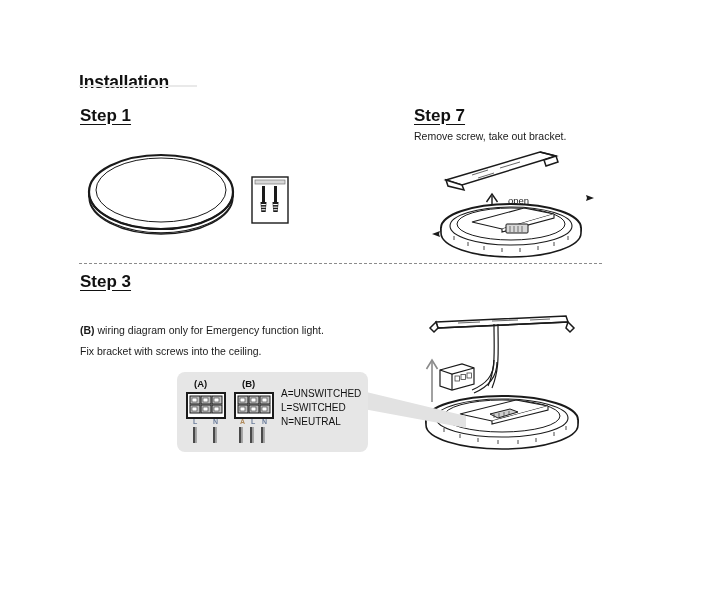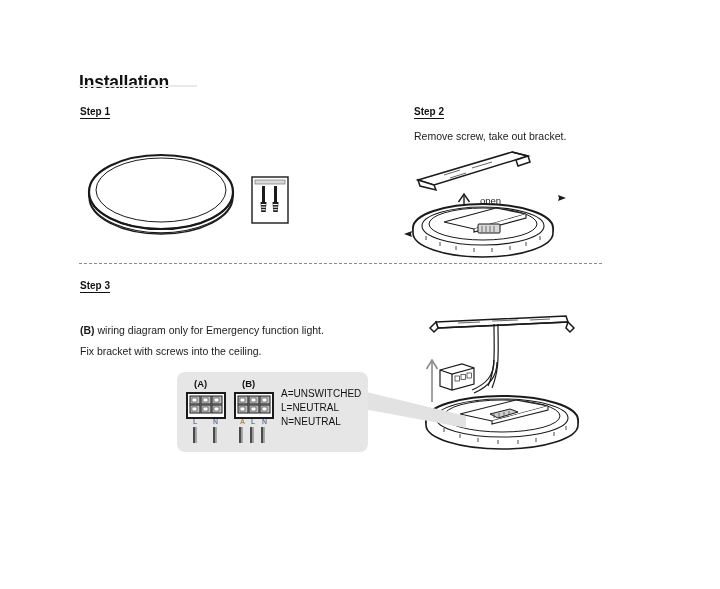--- a/index.html
+++ b/index.html
@@ -30,57 +30,57 @@
   #title-rule {
     position: absolute;
     left: 79px; top: 85px;
     width: 118px; height: 2px;
     background: #e9e9e9;
   }
 
   
   .step-head {
     position: absolute;
-    font-size: 10px;
+    font-size: 17px;
     font-weight: bold;
     color: #111;
     text-decoration: underline;
     text-underline-offset: 3px;
     text-align: right;
   }
   .body-text {
     position: absolute;
     font-size: 10.5px;
     color: #1a1a1a;
     white-space: nowrap;
   }
   .body-text b { font-weight: bold; }
 
   #step1-head { left: 80px; top: 106px; }
   #step1-text { left: 80px; top: 130px; }
   #step2-head { left: 414px; top: 106px; }
   #step2-text { left: 414px; top: 130px; }
-  #step3-head { left: 80px; top: 280px; }
+  #step3-head { left: 80px; top: 272px; }
   #step3-a { left: 80px; top: 310px; }
   #step3-b { left: 80px; top: 324px; }
   #step3-fix { left: 80px; top: 345px; }
 
   
   #divider {
     position: absolute;
     left: 79px; top: 263px;
     width: 523px; height: 0;
     border-top: 1.4px dashed #8c8c8c;
   }
 
   
   .illus { position: absolute; }
   #lamp-illustration      { left: 86px;  top: 152px; }
   #accessory-illustration { left: 251px; top: 176px; }
-  #step2-illustration     { left: 400px; top: 142px; }
+  #step2-illustration     { left: 428px; top: 142px; }
   #step3-illustration     { left: 414px; top: 302px; }
 
   
   #wiring-callout {
     position: absolute;
     left: 177px; top: 372px;
     width: 191px; height: 80px;
     background: #e6e6e6;
     border-radius: 8px;
   }
@@ -154,21 +154,21 @@
         <rect x="10.5" y="33.2" width="4" height="1.1" fill="#ffffff"></rect>
         <rect x="23" y="10" width="3" height="16"></rect>
         <path d="M21.5,26 h6 l-0.8,10 h-4.4 z"></path>
         <rect x="22.2" y="28" width="4.6" height="1.1" fill="#ffffff"></rect>
         <rect x="22.3" y="30.6" width="4.4" height="1.1" fill="#ffffff"></rect>
         <rect x="22.5" y="33.2" width="4" height="1.1" fill="#ffffff"></rect>
       </g>
     </svg>
   </div>
 
-  <div class="step-head" id="step2-head">Step 2</div>
+  <div class="step-head" id="step2-head">Step 7</div>
   <div class="body-text" id="step2-text">Remove screw, take out bracket.</div>
 
   <div class="illus" id="step2-illustration">
     <svg width="175" height="110" viewBox="0 0 175 110">
 
       <g stroke="#1a1a1a" stroke-width="1.5" fill="#ffffff">
         <path d="M18,38 L112,10 L128,14 L34,43 Z"></path>
         <path d="M18,38 L20,44 L36,48 L34,43 Z"></path>
         <path d="M128,14 L130,20 L118,24 L116,18 Z"></path>
         <path d="M112,10 L128,14"></path>
@@ -371,16 +371,16 @@
       <rect x="5" y="0" width="2.4" height="16" fill="#4a4a4a"></rect>
       <rect x="7.4" y="0" width="1.4" height="16" fill="#9a9a9a"></rect>
       <rect x="16" y="0" width="2.4" height="16" fill="#4a4a4a"></rect>
       <rect x="18.4" y="0" width="1.4" height="16" fill="#9a9a9a"></rect>
       <rect x="27" y="0" width="2.4" height="16" fill="#4a4a4a"></rect>
       <rect x="29.4" y="0" width="1.4" height="16" fill="#9a9a9a"></rect>
     </svg>
   </div>
 
   <div class="legend-line" id="legend-0">A=UNSWITCHED</div>
-  <div class="legend-line" id="legend-1">L=NEUTRAL</div>
+  <div class="legend-line" id="legend-1">L=SWITCHED</div>
   <div class="legend-line" id="legend-2">N=NEUTRAL</div>
 
 </div>
 
 </body></html>

